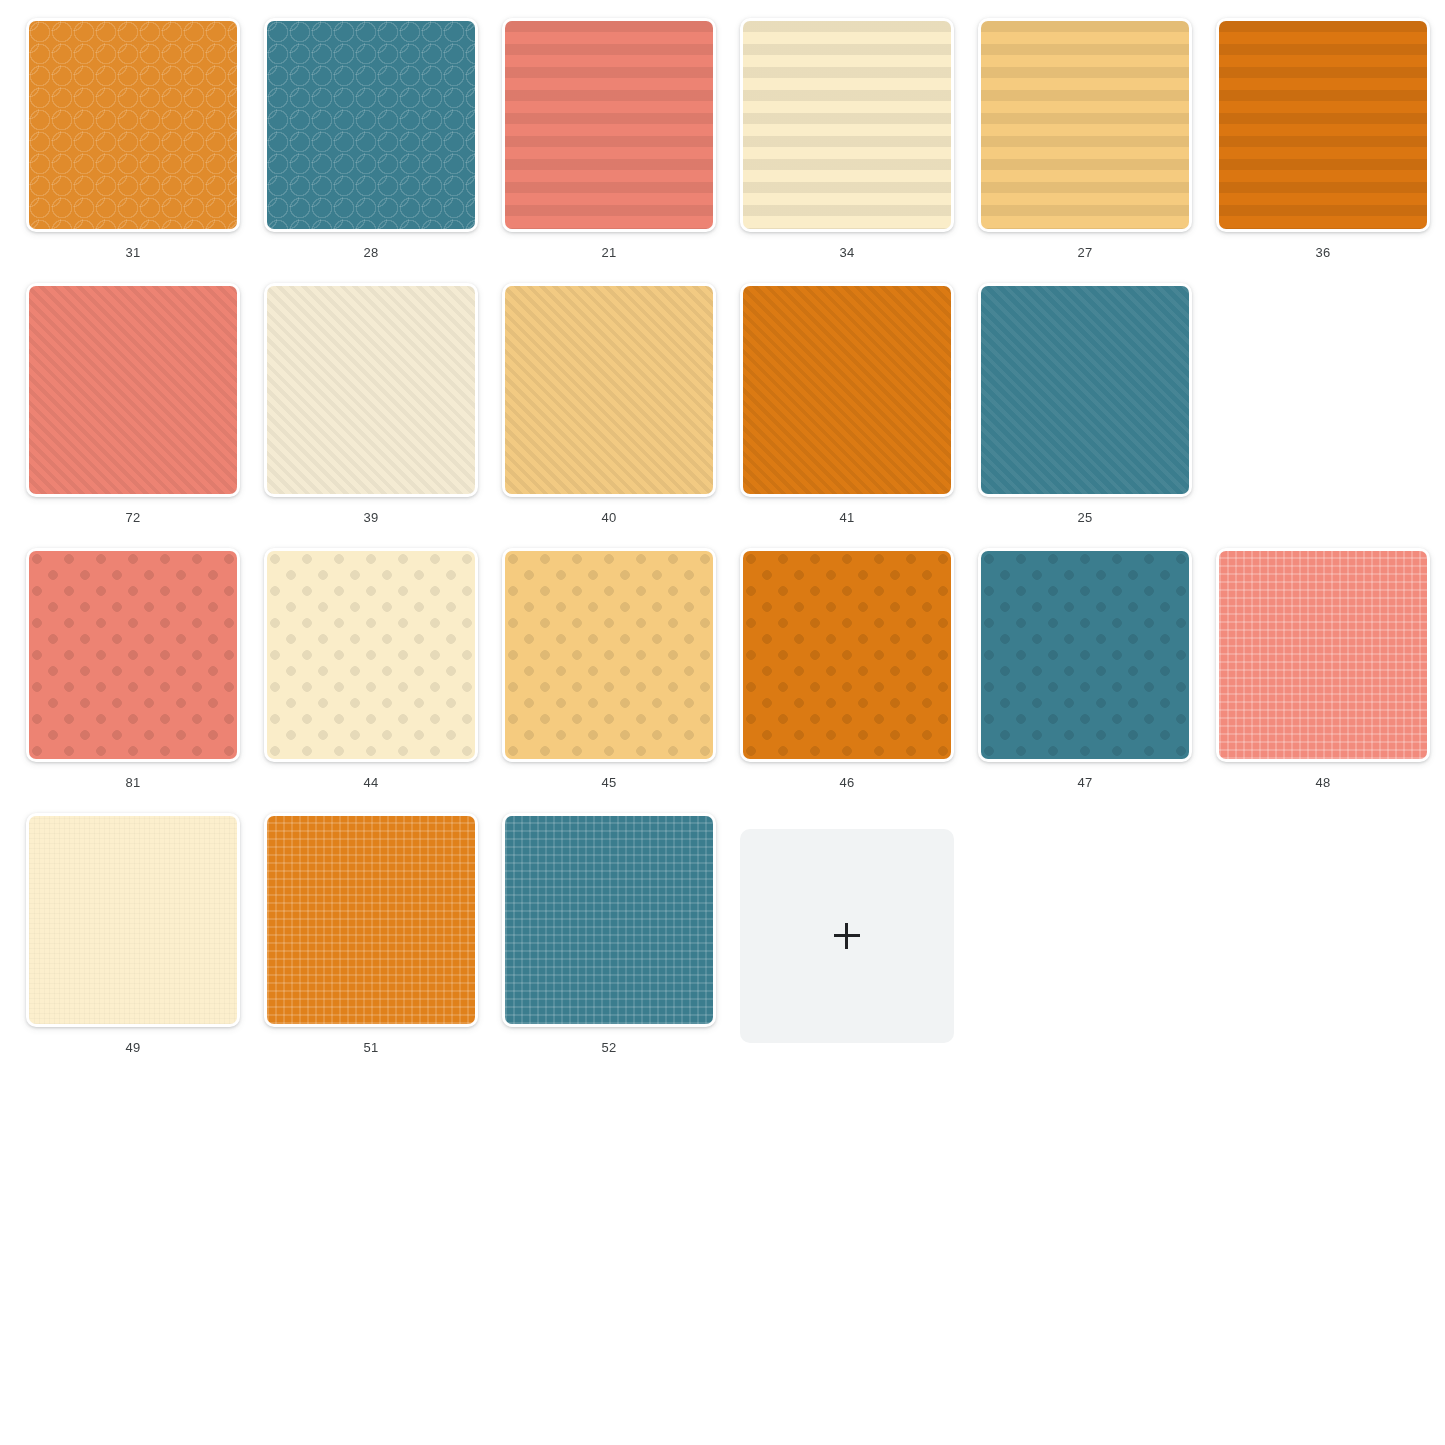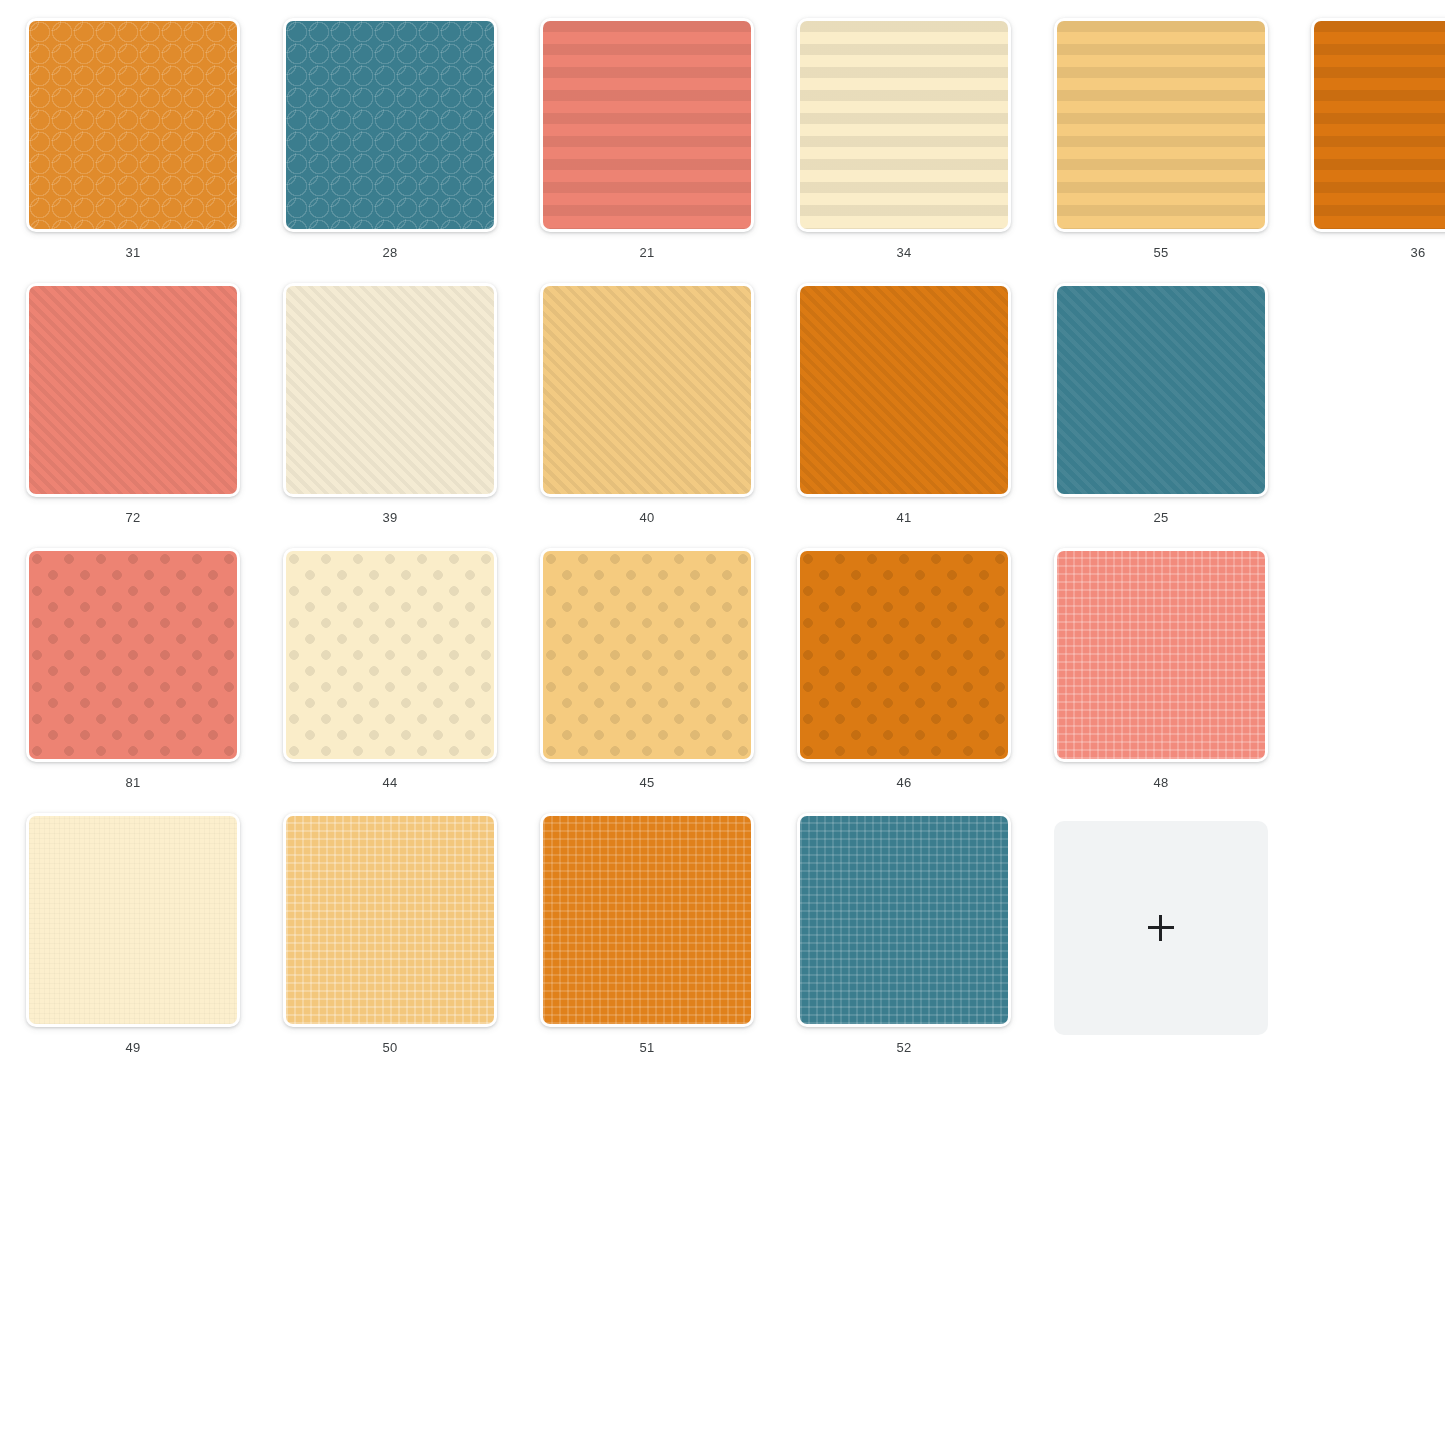--- a/index.html
+++ b/index.html
@@ -15,22 +15,21 @@
     -webkit-font-smoothing: antialiased;
   }
 
   #gallery {
     padding: 18px 14px 0 14px;
     box-sizing: border-box;
   }
 
   .row {
     display: flex;
-    align-items: center;
-    gap: 19px;
+    align-items: flex-end;
   }
 
   .cell {
     width: 238px;
     flex: 0 0 238px;
     display: flex;
     flex-direction: column;
     align-items: center;
     box-sizing: border-box;
     margin-bottom: 22px;
@@ -122,21 +121,21 @@
       <div class="cell">
         <div class="swatch">
           <div class="swatch-inner" style="background-color: rgb(250, 237, 201); background-image: repeating-linear-gradient(rgba(0, 0, 0, 0.07) 0px, rgba(0, 0, 0, 0.07) 11px, transparent 11px, transparent 23px);"></div>
         </div>
         <div class="caption">34</div>
       </div>
       <div class="cell">
         <div class="swatch">
           <div class="swatch-inner" style="background-color: rgb(245, 203, 127); background-image: repeating-linear-gradient(rgba(0, 0, 0, 0.07) 0px, rgba(0, 0, 0, 0.07) 11px, transparent 11px, transparent 23px);"></div>
         </div>
-        <div class="caption">55</div>
+        <div class="caption">27</div>
       </div>
       <div class="cell">
         <div class="swatch">
           <div class="swatch-inner" style="background-color: rgb(219, 118, 17); background-image: repeating-linear-gradient(rgba(0, 0, 0, 0.08) 0px, rgba(0, 0, 0, 0.08) 11px, transparent 11px, transparent 23px);"></div>
         </div>
         <div class="caption">36</div>
       </div>
     </div>
     <div class="row">
       <div class="cell">
@@ -190,37 +189,37 @@
         <div class="caption">45</div>
       </div>
       <div class="cell">
         <div class="swatch">
           <div class="swatch-inner" style="background-color: rgb(219, 122, 19); background-image: radial-gradient(circle at 8px 8px, rgba(0, 0, 0, 0.1) 4.6px, transparent 5px), radial-gradient(circle at 24px 24px, rgba(0, 0, 0, 0.1) 4.6px, transparent 5px); background-size: 32px 32px, 32px 32px;"></div>
         </div>
         <div class="caption">46</div>
       </div>
       <div class="cell">
         <div class="swatch">
+          <div class="swatch-inner" style="background-color: rgb(59, 125, 142); background-image: radial-gradient(circle at 8px 8px, rgba(0, 0, 0, 0.1) 4.6px, transparent 5px), radial-gradient(circle at 24px 24px, rgba(0, 0, 0, 0.1) 4.6px, transparent 5px); background-size: 32px 32px, 32px 32px;"></div>
+        </div>
+        <div class="caption">47</div>
+      </div>
+      <div class="cell">
+        <div class="swatch">
           <div class="swatch-inner" style="background-color: rgb(242, 139, 125); background-image: repeating-linear-gradient(0deg, rgba(255, 255, 255, 0.22) 0px, rgba(255, 255, 255, 0.22) 2px, transparent 2px, transparent 8px), repeating-linear-gradient(90deg, rgba(255, 255, 255, 0.22) 0px, rgba(255, 255, 255, 0.22) 2px, transparent 2px, transparent 8px);"></div>
         </div>
         <div class="caption">48</div>
       </div>
     </div>
     <div class="row">
       <div class="cell">
         <div class="swatch">
           <div class="swatch-inner" style="background-color: rgb(252, 239, 205); background-image: repeating-linear-gradient(0deg, rgba(0, 0, 0, 0.024) 0px, rgba(0, 0, 0, 0.024) 1px, transparent 1px, transparent 5px), repeating-linear-gradient(90deg, rgba(0, 0, 0, 0.024) 0px, rgba(0, 0, 0, 0.024) 1px, transparent 1px, transparent 5px);"></div>
         </div>
         <div class="caption">49</div>
-      </div>
-      <div class="cell">
-        <div class="swatch">
-          <div class="swatch-inner" style="background-color: rgb(243, 199, 124); background-image: repeating-linear-gradient(0deg, rgba(255, 255, 255, 0.26) 0px, rgba(255, 255, 255, 0.26) 2px, transparent 2px, transparent 8px), repeating-linear-gradient(90deg, rgba(255, 255, 255, 0.26) 0px, rgba(255, 255, 255, 0.26) 2px, transparent 2px, transparent 8px);"></div>
-        </div>
-        <div class="caption">50</div>
       </div>
       <div class="cell">
         <div class="swatch">
           <div class="swatch-inner" style="background-color: rgb(224, 129, 27); background-image: repeating-linear-gradient(0deg, rgba(255, 255, 255, 0.16) 0px, rgba(255, 255, 255, 0.16) 2px, transparent 2px, transparent 8px), repeating-linear-gradient(90deg, rgba(255, 255, 255, 0.16) 0px, rgba(255, 255, 255, 0.16) 2px, transparent 2px, transparent 8px);"></div>
         </div>
         <div class="caption">51</div>
       </div>
       <div class="cell">
         <div class="swatch">
           <div class="swatch-inner" style="background-color: rgb(59, 125, 142); background-image: repeating-linear-gradient(0deg, rgba(255, 255, 255, 0.14) 0px, rgba(255, 255, 255, 0.14) 2px, transparent 2px, transparent 8px), repeating-linear-gradient(90deg, rgba(255, 255, 255, 0.14) 0px, rgba(255, 255, 255, 0.14) 2px, transparent 2px, transparent 8px);"></div>

